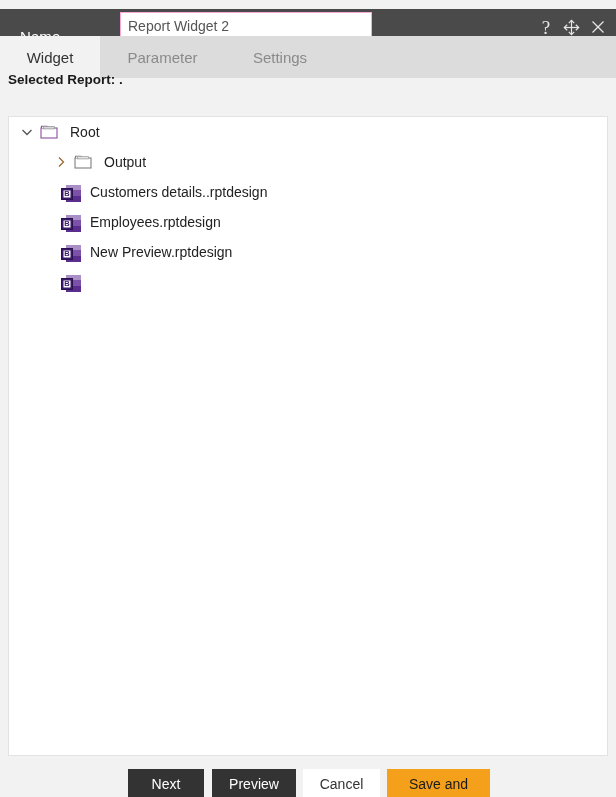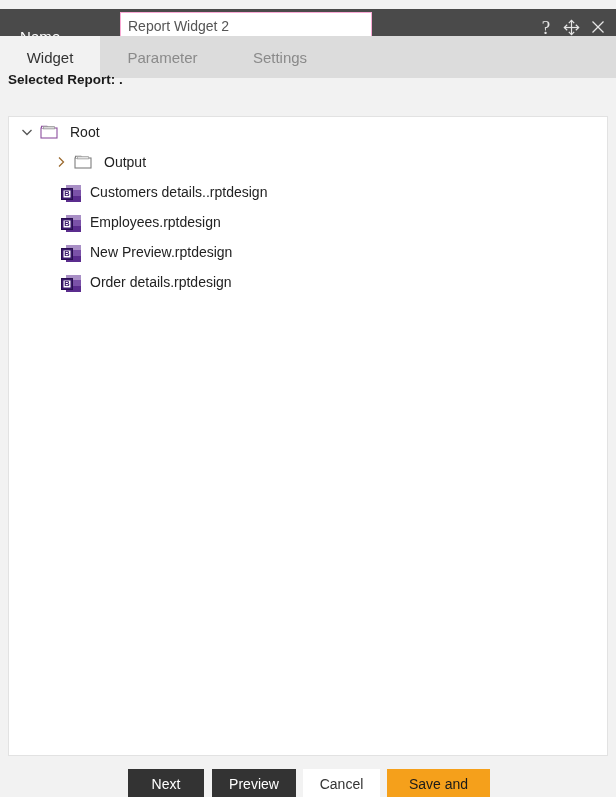--- a/index.html
+++ b/index.html
@@ -333,21 +333,20 @@
     <span class="file-icon">
       <svg width="21" height="20" viewBox="0 0 21 20">
         <rect x="5" y="1" width="15" height="5" fill="#a98fc6"></rect>
         <rect x="5" y="6" width="15" height="6" fill="#7b52a8"></rect>
         <rect x="5" y="12" width="15" height="6" fill="#5b2d8e"></rect>
         <rect x="0.5" y="4.5" width="11" height="11" fill="#3b1a6b" stroke="#2a1150" stroke-width="1"></rect>
         <rect x="2.5" y="6.5" width="7" height="7" fill="#ffffff"></rect>
         <text x="6" y="12.4" font-family="Liberation Sans, sans-serif" font-size="7.5" font-weight="bold" fill="#3b1a6b" text-anchor="middle">B</text>
       </svg>
     </span>
-    <span class="tree-label">Order details.rptdesign</span>
   </div>
 
 </div>
 
 <div class="footer">
   <button class="btn btn-dark btn-next">Next</button>
   <button class="btn btn-dark btn-preview">Preview</button>
   <button class="btn btn-light btn-cancel">Cancel</button>
   <button class="btn btn-accent btn-save">Save and Exit</button>
 </div>

